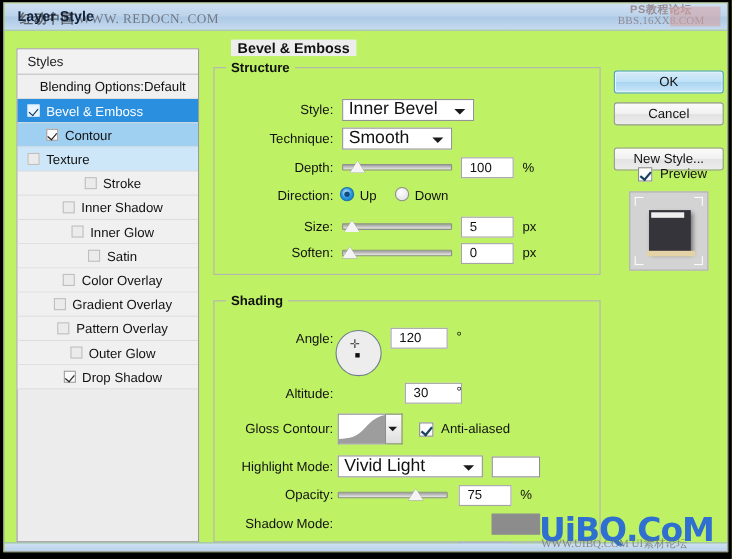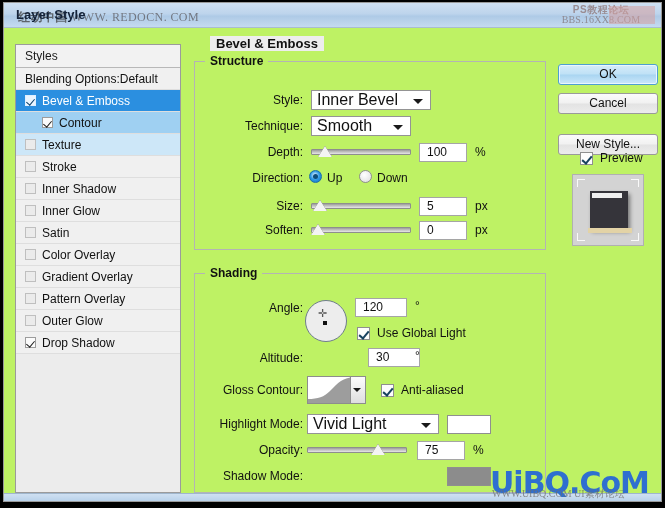--- a/index.html
+++ b/index.html
@@ -134,21 +134,21 @@
     height: 22px;
     line-height: 22px;
     padding-left: 9px;
     font-size: 12px;
     color: #111;
     border-bottom: 1px solid #dedede;
     background: #f0f0f0;
     box-sizing: border-box;
     white-space: nowrap;
   }
-  .style-row.plain { padding-left: 9px; }
+  .style-row.plain { padding-left: 9px; text-align: center; }
   .style-row.sel   { background: #2b8fe0; color: #fff; }
   .style-row.sub1  { background: #9fd0f2; padding-left: 26px; }
   .style-row.sub2  { background: #cde7f8; }
 
   .cb {
     display: inline-block;
     width: 11px;
     height: 11px;
     border: 1px solid #9c9c9c;
     background: #fbfbfb;
@@ -586,24 +586,20 @@
               <span class="lbl">Angle:</span>
             </div>
             <div class="dial" style="left:110px; top:2px;">
               <span class="cross">✛</span>
               <span class="center-dot"></span>
             </div>
             <div class="num" style="left:160px; width:52px; top:0;">120</div>
             <span class="unit" style="left:220px; top:1px;">°</span>
           </div>
 
-          <div class="row" style="top:44px;">
-            <span class="ck on" style="left:162px; top:3px;"></span>
-            <span class="ck-lbl" style="left:182px;">Use Global Light</span>
-          </div>
 
           <div class="row" style="top:68px;">
             <div class="labelcell">
               <span class="lbl">Altitude:</span>
             </div>
             <div class="num" style="left:160px; width:52px; top:0;margin-left:13px;">30</div>
             <span class="unit" style="left:220px; top:1px;">°</span>
           </div>
 
           <div class="row" style="top:96px; height:30px;">

